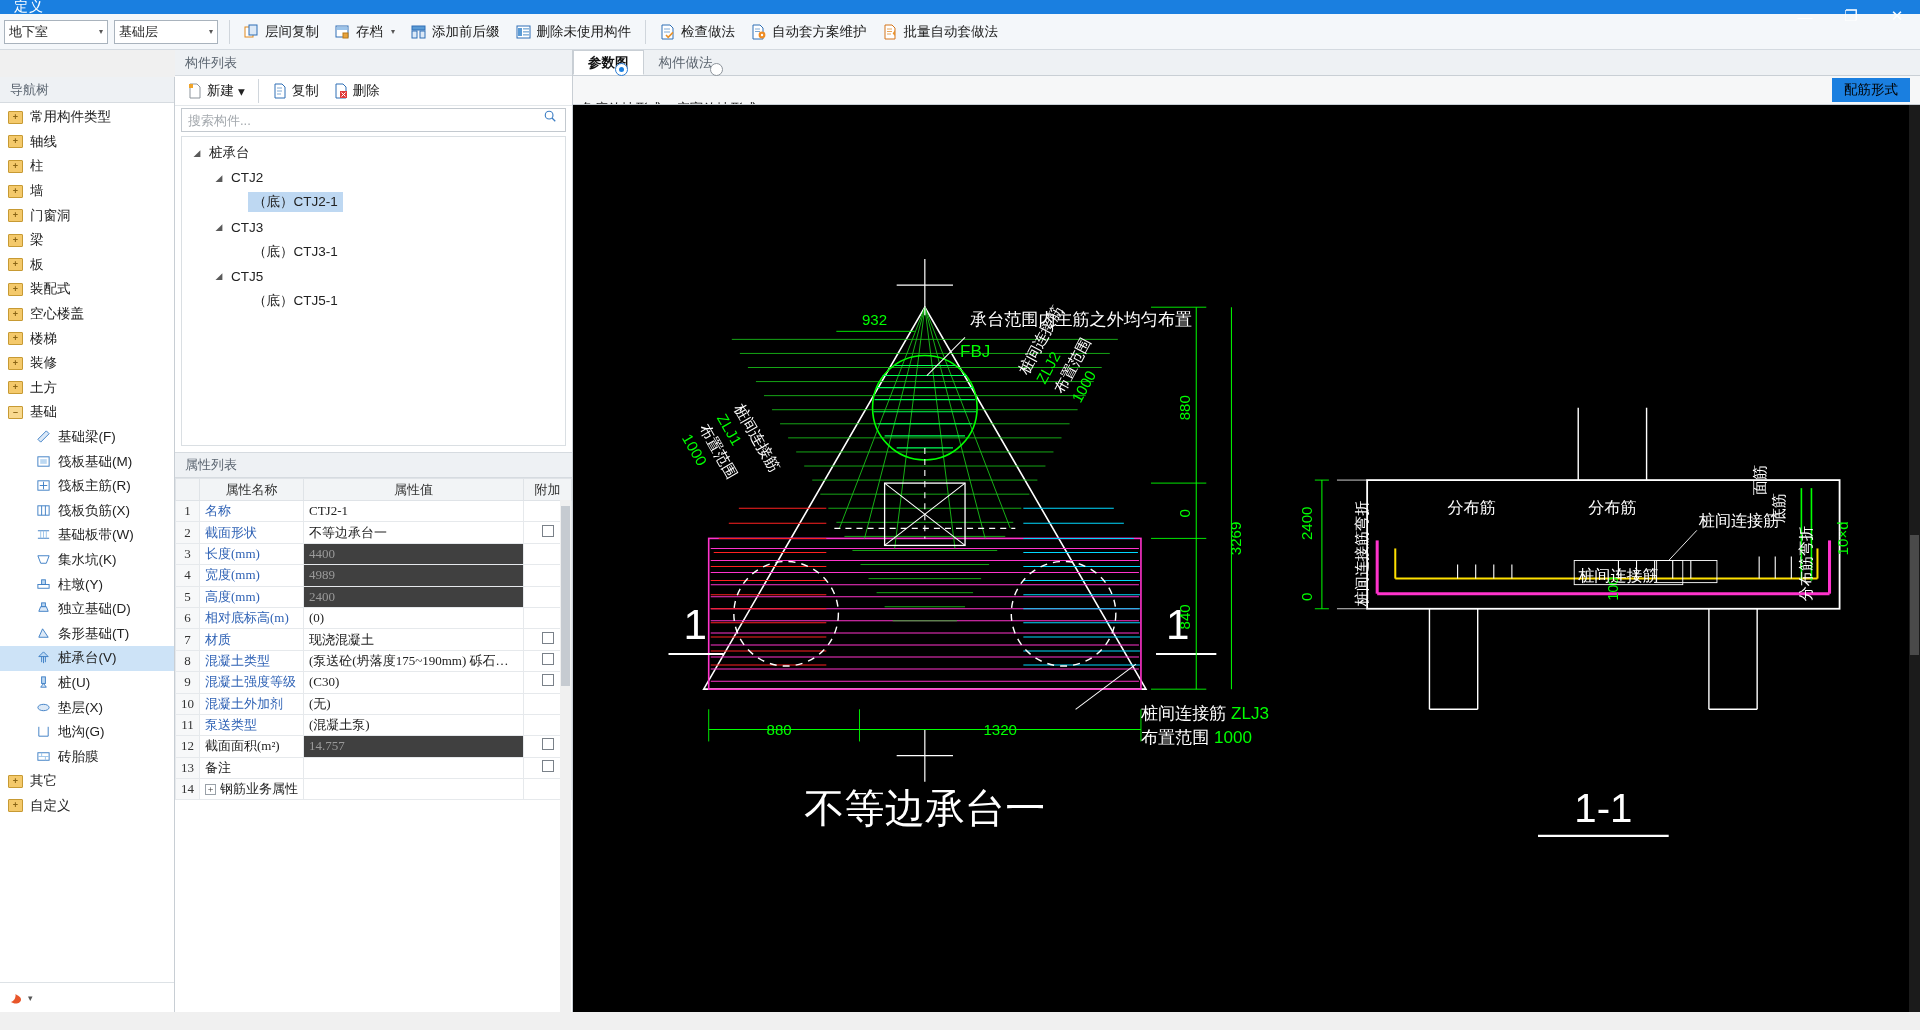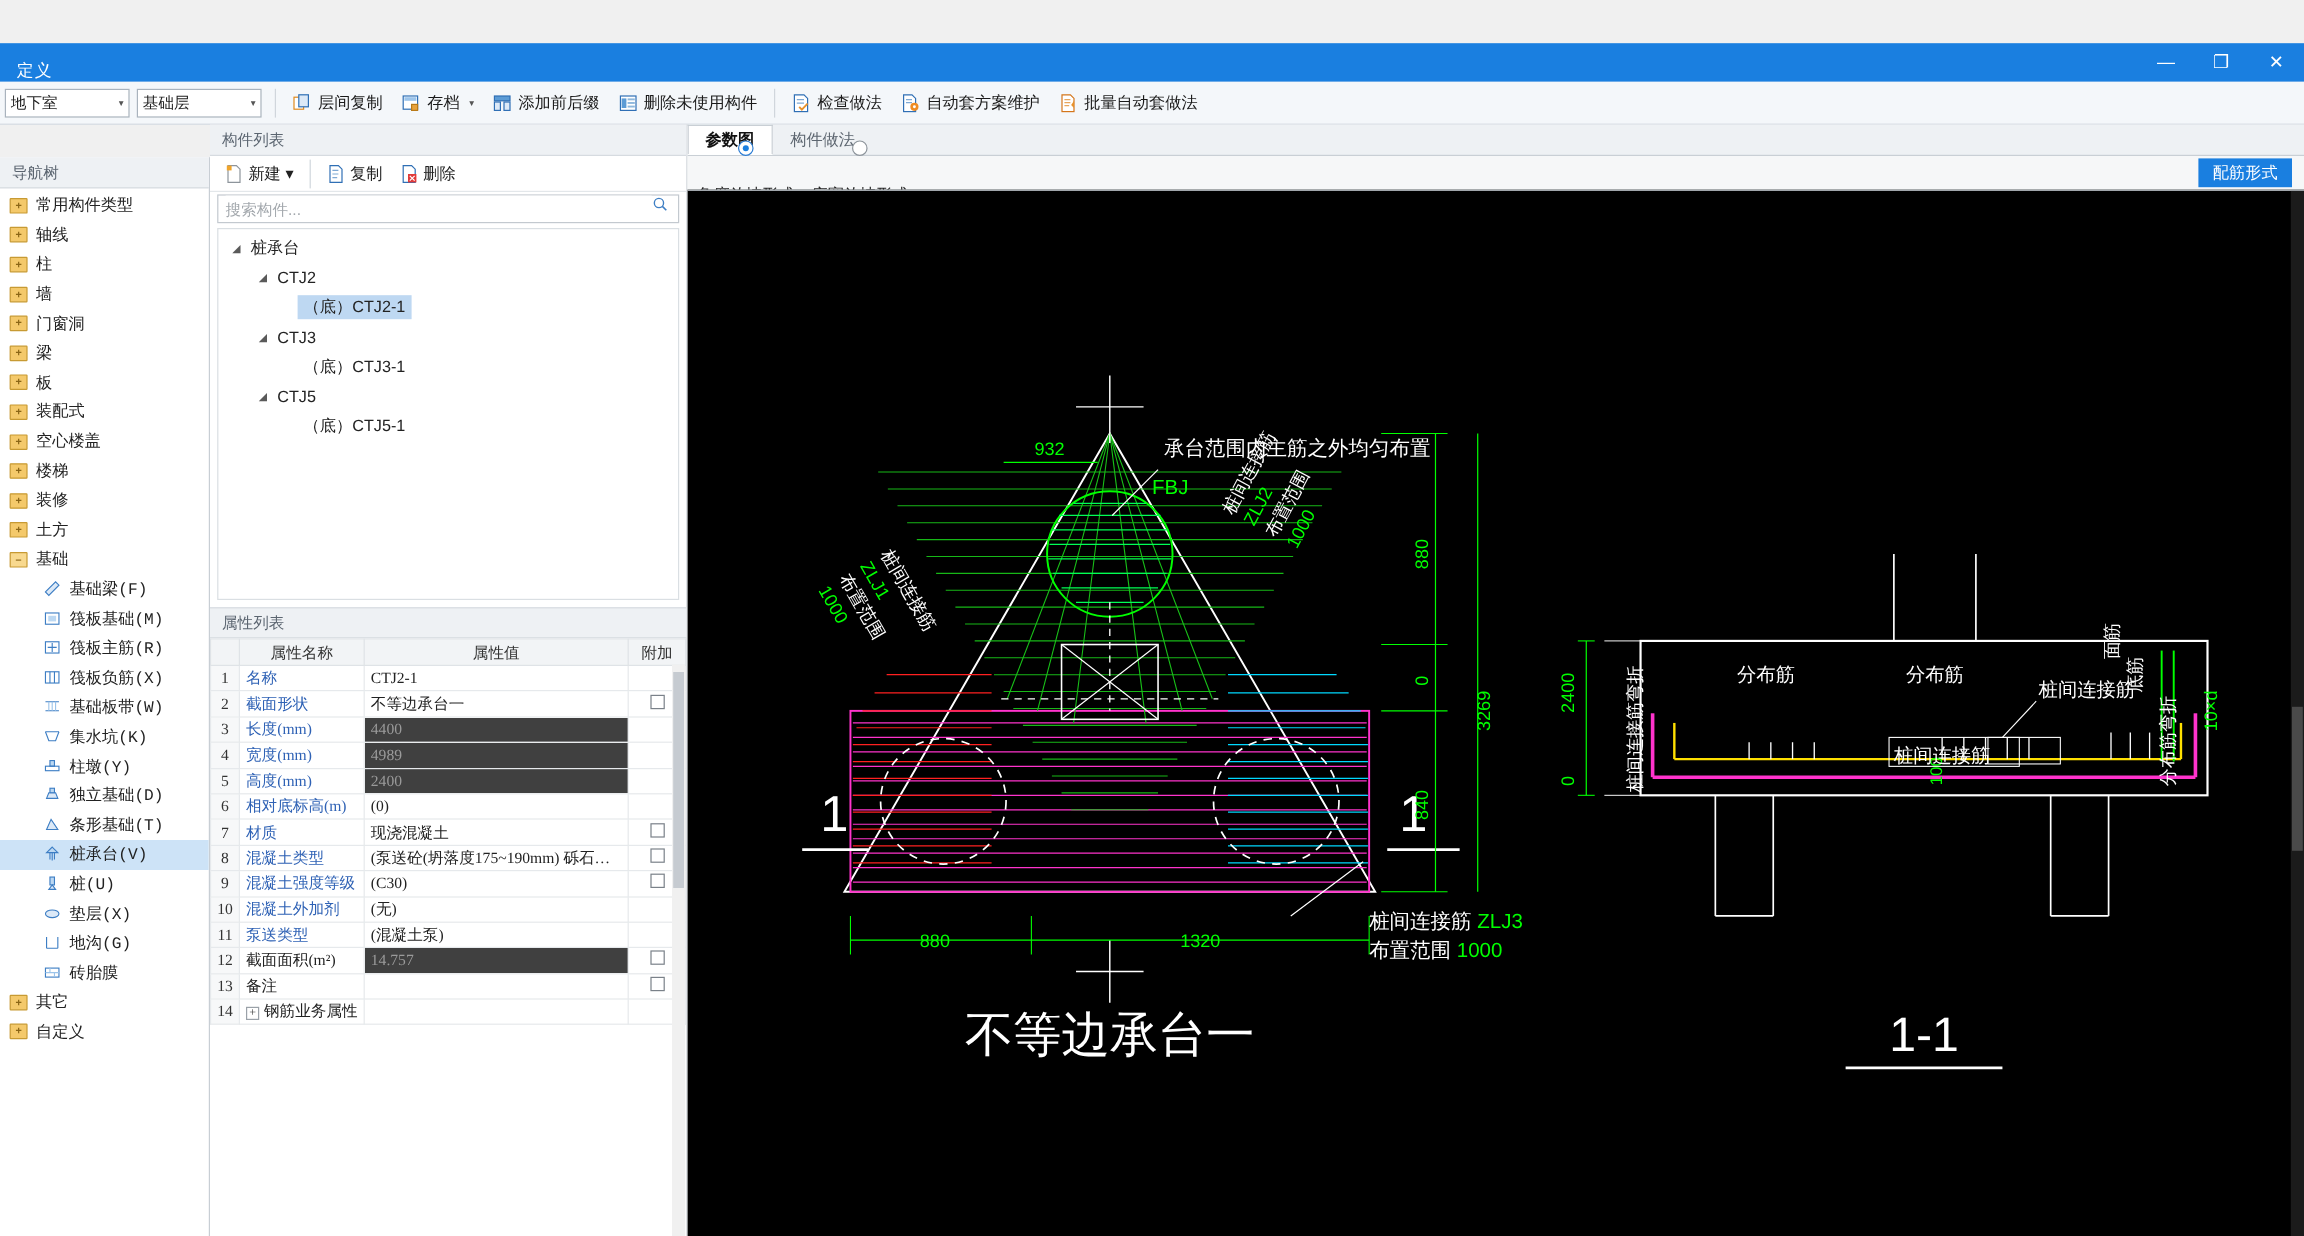--- a/index.html
+++ b/index.html
@@ -5,22 +5,22 @@
   * { box-sizing: border-box; margin:0; padding:0; }
   html,body { width:1920px; height:1030px; overflow:hidden; }
   body {
     font-family: "Liberation Sans", "DejaVu Sans", sans-serif;
     font-size: 13px;
     color:#222;
     background:#f0f0f0;
   }
   
   #titlebar{
-    height:32px; background:#1a7fe0; display:flex; align-items:flex-end;
-    color:#fff; position:relative;margin-top:36px;
+    height:14px; background:#1a7fe0; display:flex; align-items:center;
+    color:#fff; position:relative;
   }
   #titlebar .title{ margin-left:14px; font-size:14px; letter-spacing:1px;}
   #winbtns{ position:absolute; right:0; top:0; height:32px; display:flex;}
   #winbtns .wb{ width:46px; height:32px; display:flex; align-items:center;
      justify-content:center; color:#fff; font-size:15px;}
   
   #toolbar{
     height:36px; background:#f4f7fa; border-bottom:1px solid #d4dae0;
     display:flex; align-items:center; padding:0 4px; gap:2px;
   }
@@ -41,21 +41,21 @@
   
   #main{ display:flex; height:calc(1030px - 32px - 36px); }
   
   #nav{ width:175px; background:#fff; border-right:1px solid #c8ced4;
         display:flex; flex-direction:column;margin-top:27px;}
   .panelhdr{ height:26px; background:#eef1f4; border-bottom:1px solid #d6dbe0;
       display:flex; align-items:center; padding-left:10px; color:#5b6570; font-size:13px;}
   #navlist{ flex:1; overflow:hidden; padding-top:2px;}
   .navitem{ height:24.6px; display:flex; align-items:center; gap:7px; padding-left:8px;
       font-size:13.5px; white-space:nowrap; cursor:default;}
-  .navitem.sub{ padding-left:36px; gap:6px;font-family:Liberation Mono, monospace;}
+  .navitem.sub{ padding-left:36px; gap:6px;}
   .navitem.sel{ background:#cde3f7;}
   .folder{ width:15px; height:13px; position:relative; flex:none;}
   .folder i{ position:absolute; inset:0; background:#f4c96b; border:1px solid #c79a33;
      border-radius:1px;}
   .folder b{ position:absolute; left:4px; top:3px; width:7px; height:7px; color:#8a6516;
      font-size:9px; line-height:7px; text-align:center; font-weight:700;}
   .folder.open i{ background:#f8d98f;}
   #navfoot{ height:30px; border-top:1px solid #dde2e6; display:flex; align-items:center;
       padding-left:8px; gap:4px;}
   
@@ -100,21 +100,21 @@
      border:1px solid transparent; color:#5d6670;}
   .tab.active{ background:#fff; border-color:#c9cfd5; border-bottom-color:#fff; color:#111; font-weight:bold;}
   #optrow{ height:28px; display:flex; align-items:center; padding:0 8px; gap:14px;
      background:#f6f7f8; position:relative;}
   .radio{ display:flex; align-items:center; gap:24px; font-size:13.5px;flex-direction:column;}
   .rdot{ width:13px; height:13px; border-radius:50%; border:1px solid #8d949b; background:#fff;
      display:inline-block; position:relative;}
   .rdot.on{ border-color:#2b7cd3;}
   .rdot.on::after{ content:""; position:absolute; left:3px; top:3px; width:5px; height:5px;
      border-radius:50%; background:#1a7fe0;}
-  #pjbtn{ position:absolute; right:10px; top:2px; height:24px; background:#1a7fe0; color:#ffffff;
+  #pjbtn{ position:absolute; right:10px; top:2px; height:24px; background:#1a7fe0; color:#000000;
      display:flex; align-items:center; padding:0 12px; font-size:13.5px;}
   #canvas{ flex:1; background:#000; position:relative; overflow:hidden; border-top:1px solid #c9cfd5;}
   #vscroll{ position:absolute; right:0; top:0; bottom:0; width:11px; background:#1b1b1b;}
   #vscroll .thumb{ position:absolute; left:1px; right:1px; top:430px; height:120px; background:#4a4a4a;}
   svg text{ font-family:"Liberation Sans","DejaVu Sans",sans-serif; }
 </style>
 </head>
 <body>
 
 <div id="titlebar">

